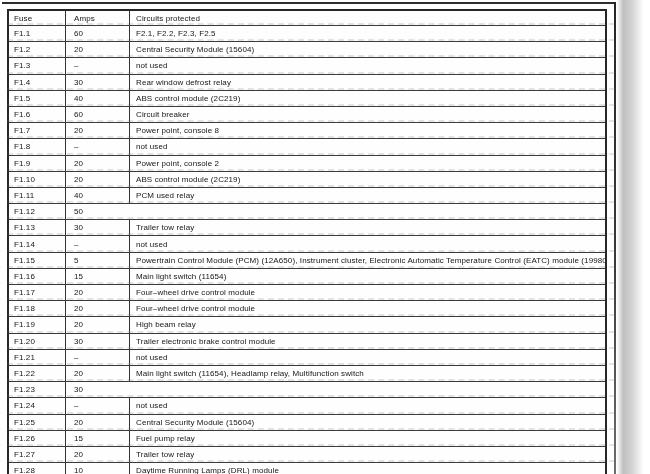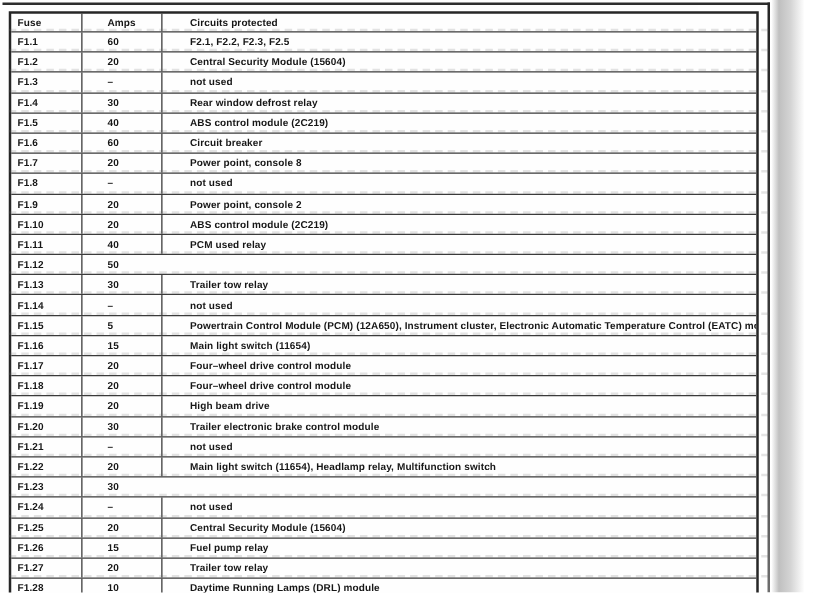--- a/index.html
+++ b/index.html
@@ -9,21 +9,20 @@
     height: 474px;
     overflow: hidden;
     background: #ffffff;
     font-family: "Liberation Sans", sans-serif;
   }
   .scan-page {
     position: relative;
     width: 558px;
     height: 474px;
     background: #fefefe;
-    font-weight: bold;
   }
   
   .page-edge-top {
     position: absolute;
     left: 2px;
     top: 2px;
     width: 614px;
     height: 2px;
     background: #2d2d2d;
   }
@@ -79,22 +78,22 @@
     display: flex;
     align-items: center;
     font-size: 8px;
     color: #161616;
     white-space: nowrap;
     overflow: hidden;
     box-sizing: border-box;
     letter-spacing: 0.1px;
   }
   .c-fuse { width: 56px; padding-left: 5px; }
-  .c-amps { width: 64px; border-left: 1.5px solid #343434; padding-left: 20px; }
-  .c-circ { flex: 1; border-left: 1.5px solid #343434; padding-left: 22px; }
+  .c-amps { width: 64px; border-left: 1.5px solid #343434; padding-left: 8px; }
+  .c-circ { flex: 1; border-left: 1.5px solid #343434; padding-left: 6px; }
 </style>
 </head>
 <body>
 
 <div class="scan-page">
 
   <div class="page-shadow"></div>
   <div class="page-edge-top"></div>
   <div class="page-edge-right"></div>
 
@@ -190,21 +189,21 @@
     <div class="cell c-circ">Four–wheel drive control module</div>
   </div>
         <div class="t-row">
     <div class="cell c-fuse">F1.18</div>
     <div class="cell c-amps">20</div>
     <div class="cell c-circ">Four–wheel drive control module</div>
   </div>
         <div class="t-row">
     <div class="cell c-fuse">F1.19</div>
     <div class="cell c-amps">20</div>
-    <div class="cell c-circ">High beam drive</div>
+    <div class="cell c-circ">High beam relay</div>
   </div>
         <div class="t-row">
     <div class="cell c-fuse">F1.20</div>
     <div class="cell c-amps">30</div>
     <div class="cell c-circ">Trailer electronic brake control module</div>
   </div>
         <div class="t-row">
     <div class="cell c-fuse">F1.21</div>
     <div class="cell c-amps">–</div>
     <div class="cell c-circ">not used</div>

